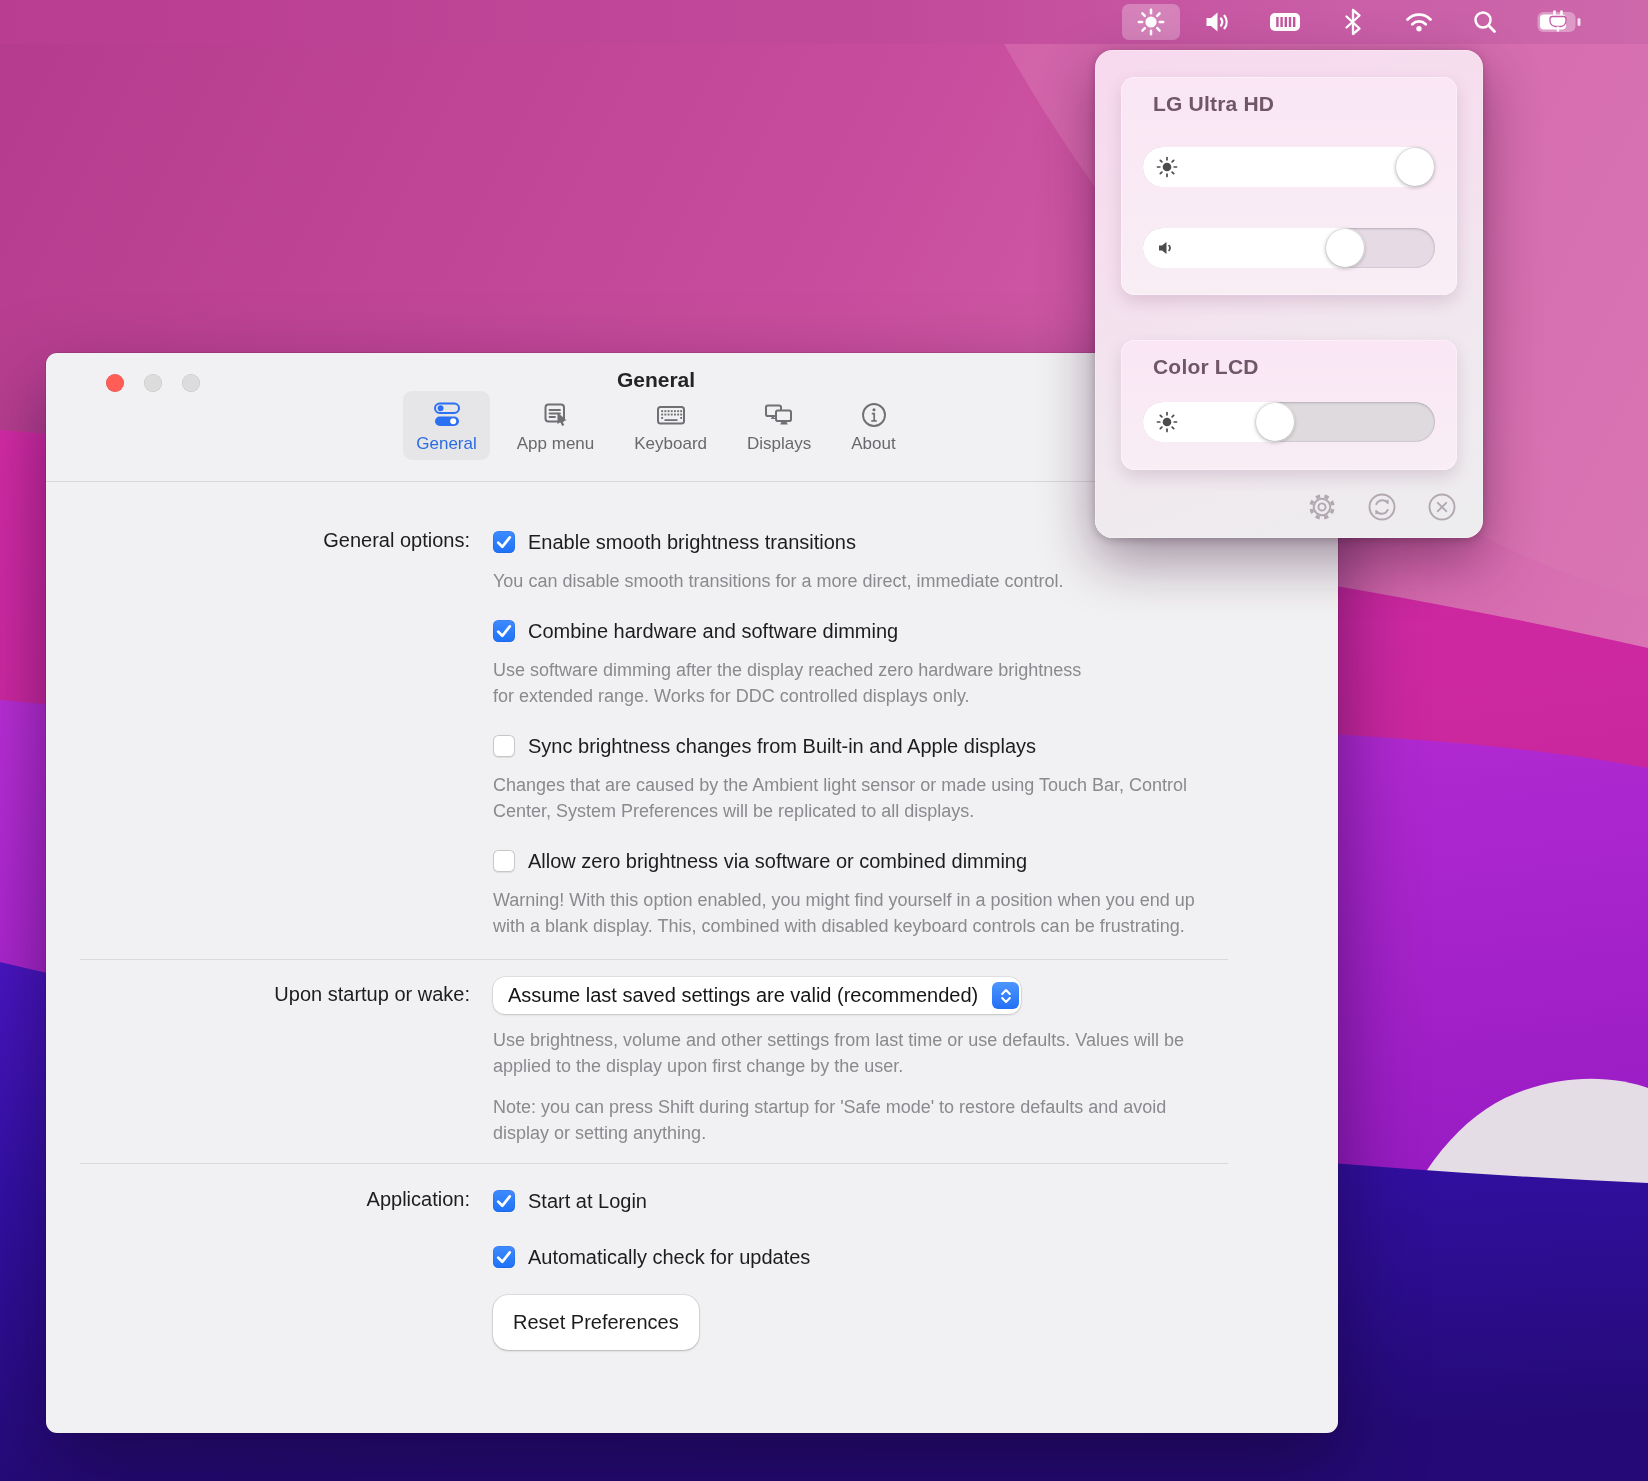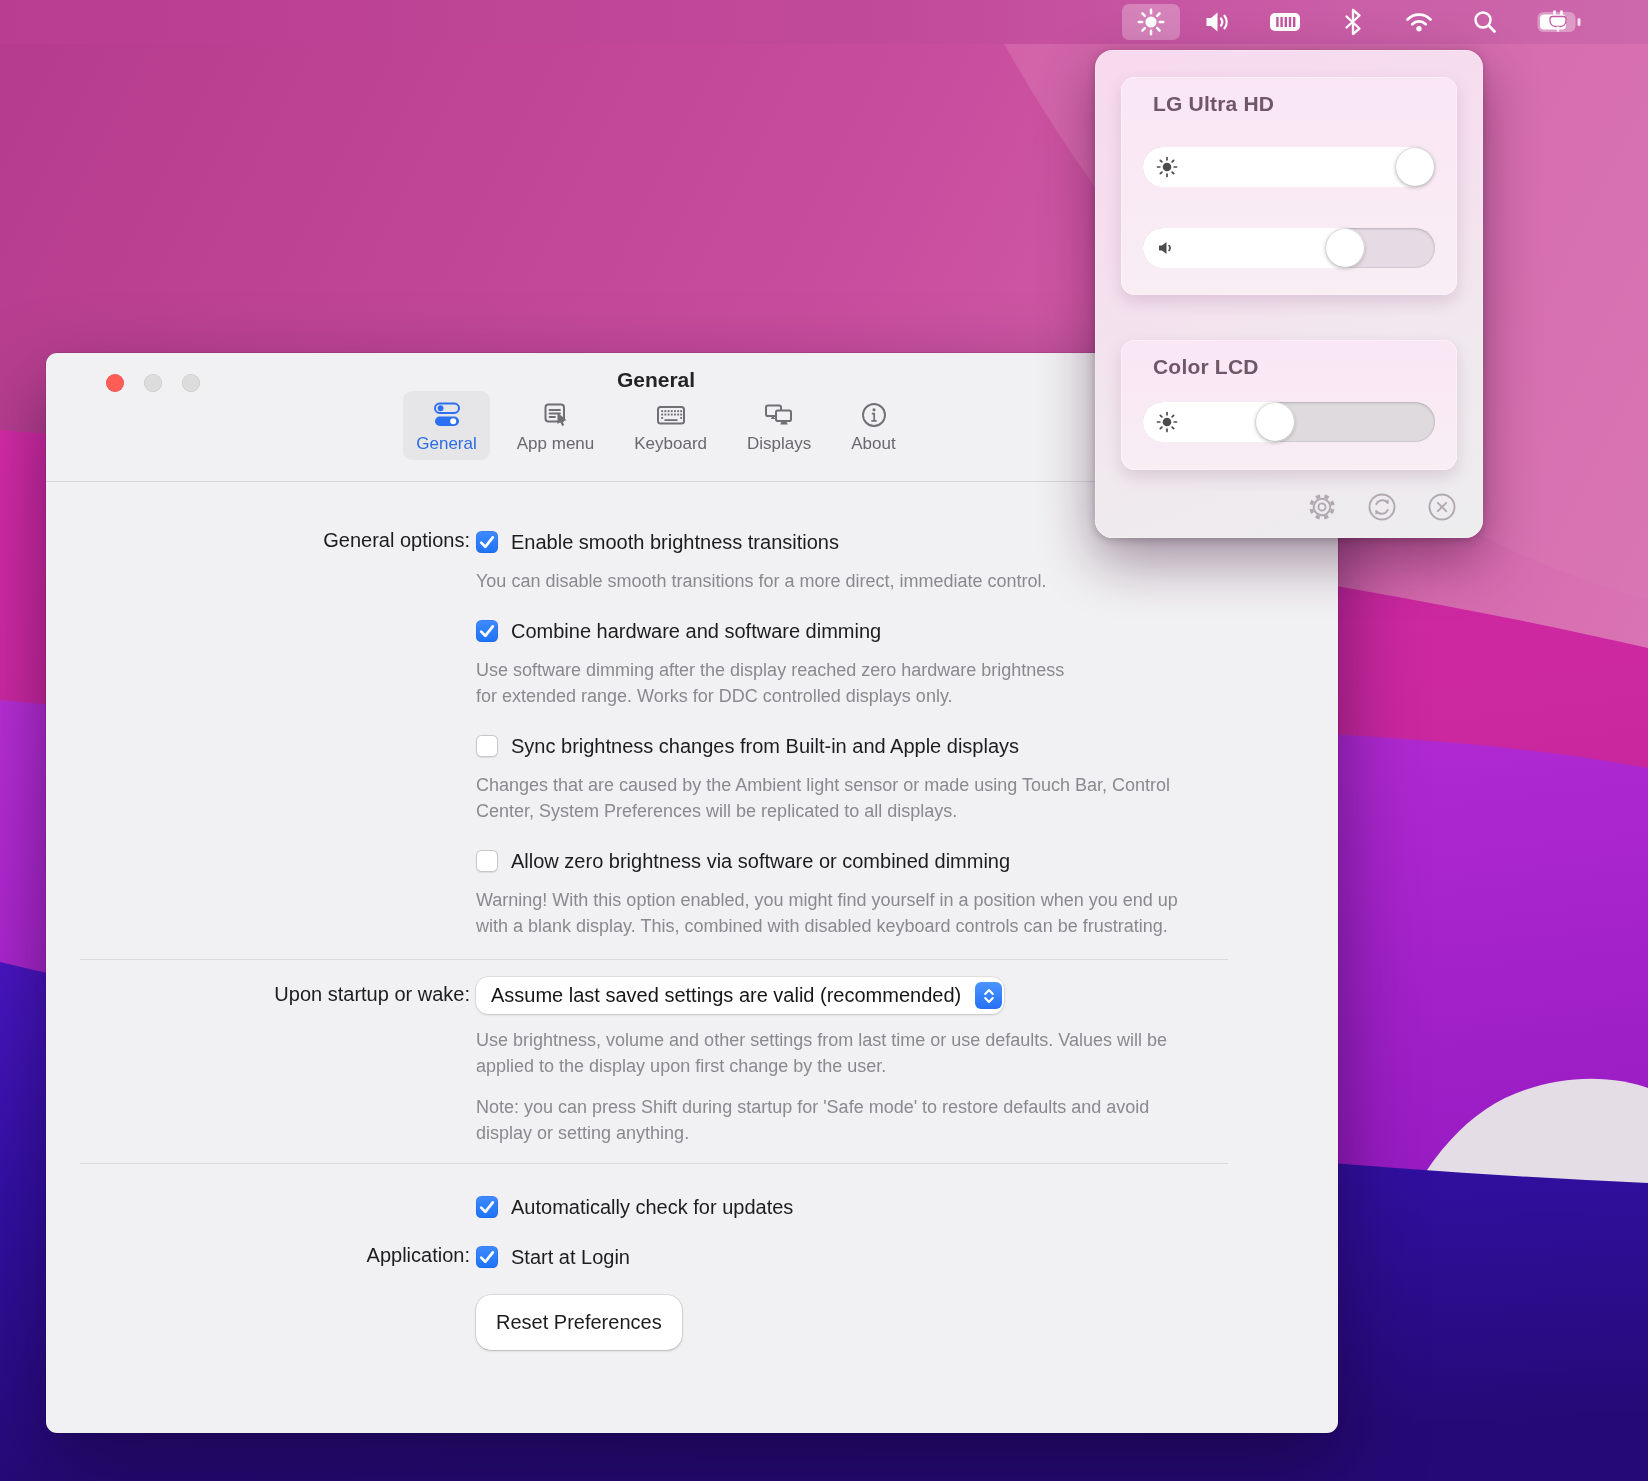--- a/index.html
+++ b/index.html
@@ -54,21 +54,21 @@
   .tl-gray  { background:#dcdcdc; box-shadow:inset 0 0 0 0.5px rgba(0,0,0,0.12); }
   .win-title { text-align:center; padding-top:15px; padding-right:72px; font-size:21px; font-weight:700; color:#242426; }
   .tabs { position:absolute; top:38px; left:0; right:72px; display:flex; justify-content:center; gap:14px; }
   .tab { display:flex; flex-direction:column; align-items:center; gap:3px; padding:8px 13px 6px; border-radius:9px;
          font-size:17px; color:#69696d; cursor:default; }
   .tab.active { background:#e6e5e8; color:#2c6ce2; }
   .tab .ticon { height:32px; display:flex; align-items:center; }
 
   
   .content { padding-top:47px; font-size:20px; color:#1d1d1f; }
-  .row { display:grid; grid-template-columns:424px 1fr; column-gap:6px; }
+  .row { display:grid; grid-template-columns:424px 1fr; column-gap:23px; }
   .row-label { text-align:right; font-size:20px; color:#1d1d1f; padding-top:0; }
   .cb-row { display:flex; align-items:center; gap:13px; min-height:26px; }
   .checkbox { width:22px; height:22px; border-radius:5.5px; flex:0 0 auto; display:flex; align-items:center; justify-content:center; }
   .checkbox.checked { background:linear-gradient(180deg,#3f8bff,#1d72f8); box-shadow:inset 0 0 0 0.5px rgba(0,0,60,0.15); }
   .checkbox.unchecked { background:#fff; box-shadow:inset 0 0 0 1px #c7c7ca, 0 0.5px 1px rgba(0,0,0,0.08); }
   .desc { font-size:18px; color:#8a8a8e; line-height:26px; margin-top:13px; max-width:900px; }
   .desc-line { display:block; }
   .mt24 { margin-top:24px; }
   .divider { height:1px; background:#dad9db; margin-left:34px; margin-right:110px; }
   .div-a { margin-top:20px; }
@@ -365,41 +365,41 @@
           </div>
           <div class="desc note">
             <span class="desc-line">Note: you can press Shift during startup for 'Safe mode' to restore defaults and avoid</span>
             <span class="desc-line">display or setting anything.</span>
           </div>
         </div>
       </div>
 
       <div class="divider div-b"></div>
 
+      <div class="row app-row1">
+        <div class="row-label">Application:</div>
+        <div class="cb-row">
+          <span class="checkbox checked">
+            <svg width="22" height="22" viewBox="0 0 22 22">
+                <path d="M5.2 11.6 L9.3 15.8 L16.8 6.4" stroke="#fff" stroke-width="2.7" fill="none" stroke-linecap="round" stroke-linejoin="round"></path>
+              </svg>
+          </span>
+          <span>Start at Login</span>
+        </div>
+      </div>
+
       <div class="row app-row2">
         <div></div>
         <div class="cb-row">
           <span class="checkbox checked">
             <svg width="22" height="22" viewBox="0 0 22 22">
                 <path d="M5.2 11.6 L9.3 15.8 L16.8 6.4" stroke="#fff" stroke-width="2.7" fill="none" stroke-linecap="round" stroke-linejoin="round"></path>
               </svg>
           </span>
           <span>Automatically check for updates</span>
-        </div>
-      </div>
-
-      <div class="row app-row1">
-        <div class="row-label">Application:</div>
-        <div class="cb-row">
-          <span class="checkbox checked">
-            <svg width="22" height="22" viewBox="0 0 22 22">
-                <path d="M5.2 11.6 L9.3 15.8 L16.8 6.4" stroke="#fff" stroke-width="2.7" fill="none" stroke-linecap="round" stroke-linejoin="round"></path>
-              </svg>
-          </span>
-          <span>Start at Login</span>
         </div>
       </div>
 
       <div class="row btn-row">
         <div></div>
         <div>
           <span class="btn">Reset Preferences</span>
         </div>
       </div>
 

